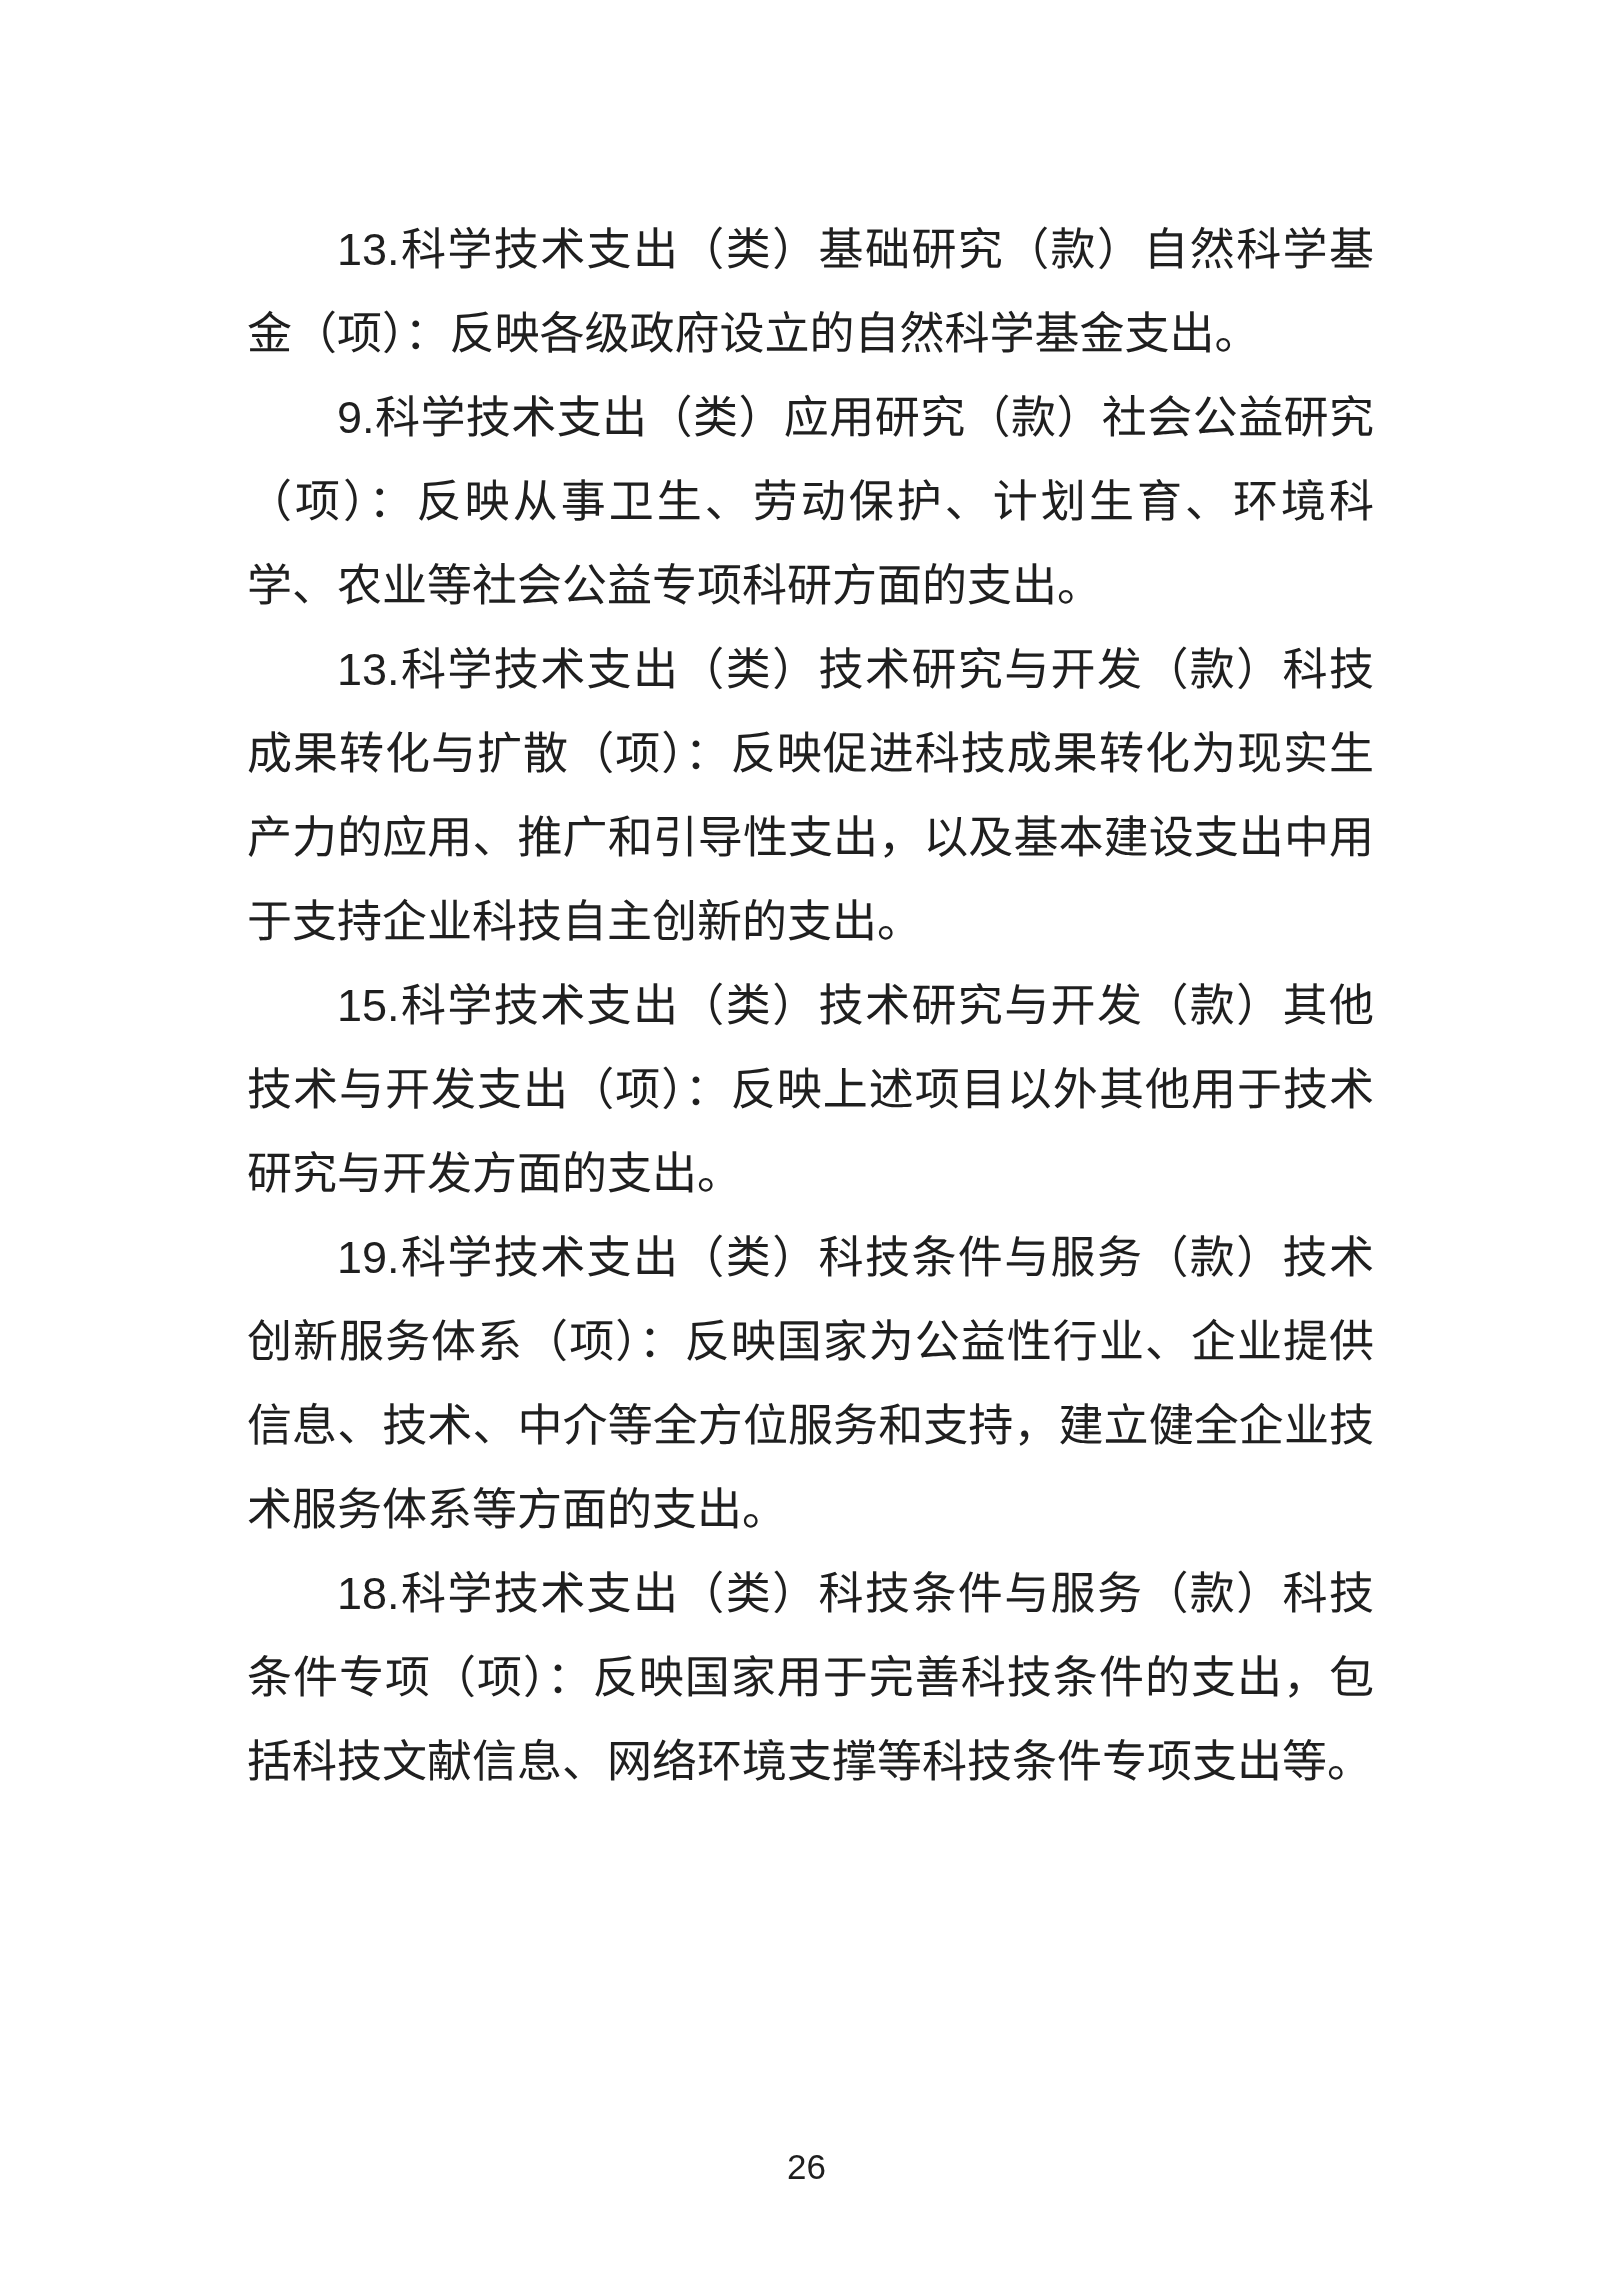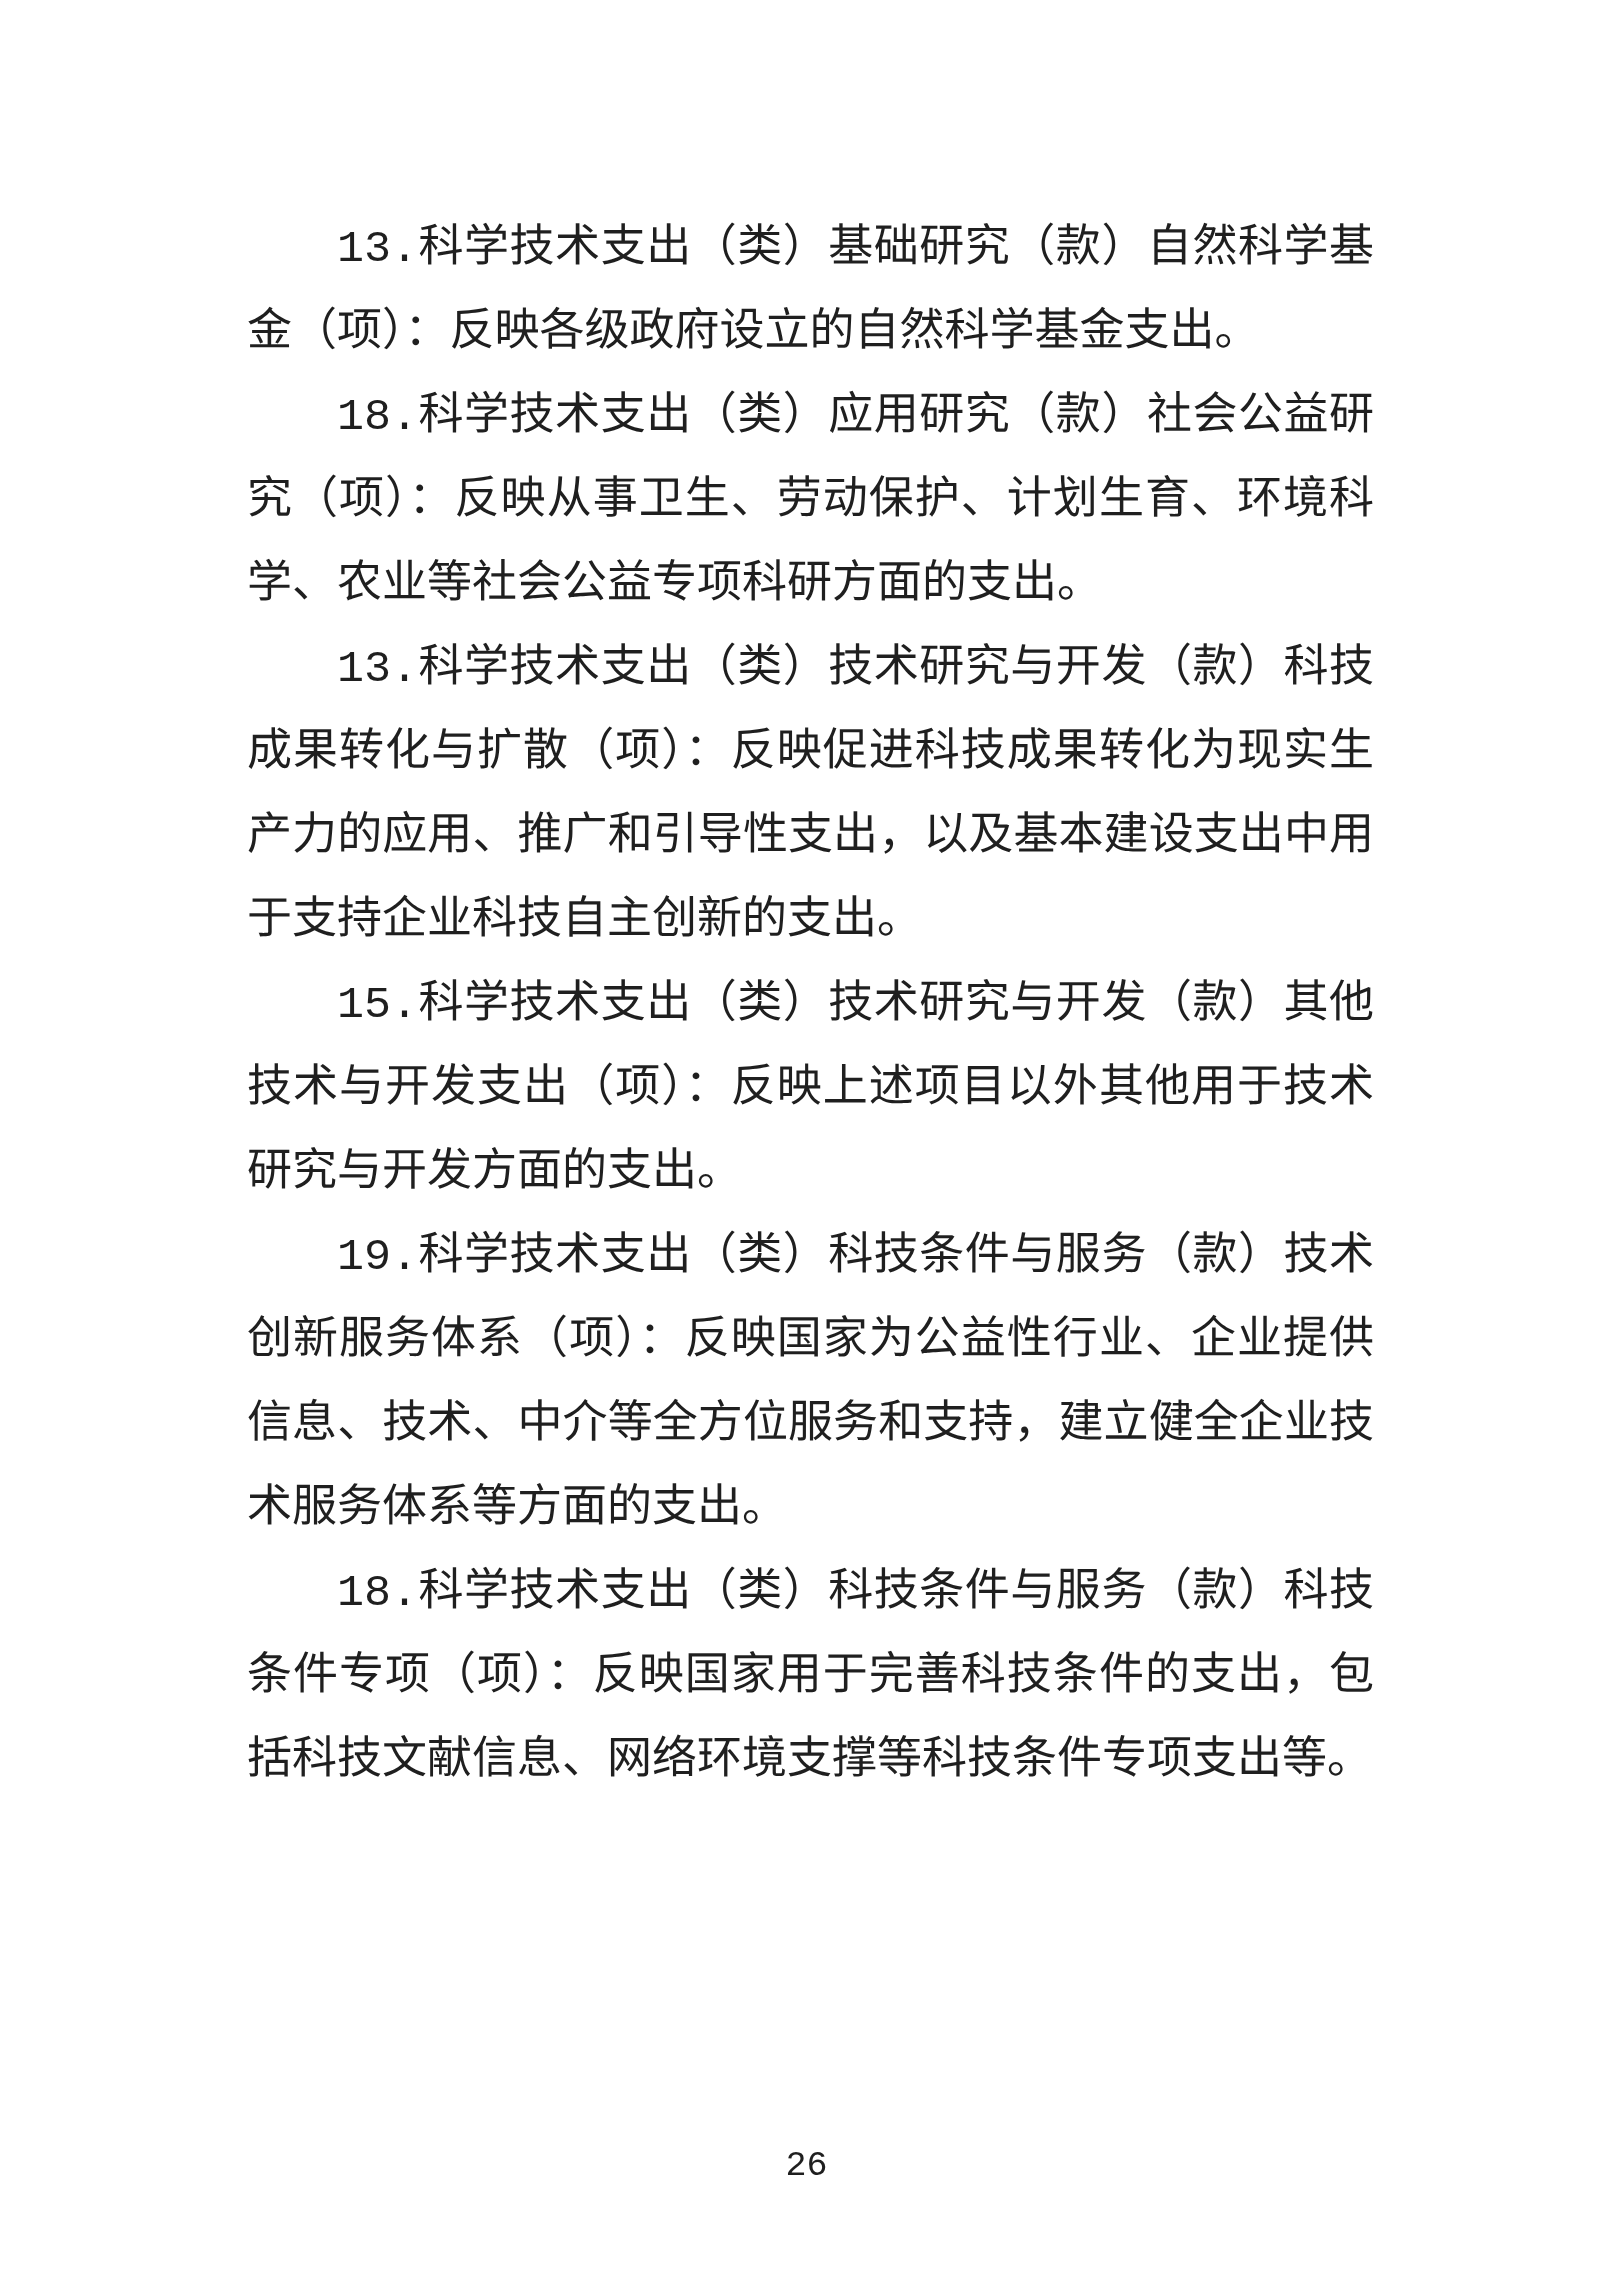--- a/index.html
+++ b/index.html
@@ -6,21 +6,21 @@
     margin: 0;
     padding: 0;
     background: #ffffff;
   }
   .page {
     position: relative;
     width: 1621px;
     height: 2293px;
     background: #ffffff;
     overflow: hidden;
-    font-family: Liberation Mono, monospace;
+    font-family: Liberation Sans, sans-serif;
     color: #1f1f1f;
   }
   .content {
     position: absolute;
     left: 247px;
     top: 208px;
     width: 1127px;
   }
   .content p {
     margin: 0;
@@ -42,21 +42,21 @@
     line-height: 43px;
     color: #1f1f1f;
   }
 </style>
 </head>
 <body>
 
 <div class="page">
   <div class="content">
     <p>13.科学技术支出（类）基础研究（款）自然科学基金（项）：反映各级政府设立的自然科学基金支出。</p>
-    <p>18.科学技术支出（类）应用研究（款）社会公益研究（项）：反映从事卫生、劳动保护、计划生育、环境科学、农业等社会公益专项科研方面的支出。</p>
+    <p>9.科学技术支出（类）应用研究（款）社会公益研究（项）：反映从事卫生、劳动保护、计划生育、环境科学、农业等社会公益专项科研方面的支出。</p>
     <p>13.科学技术支出（类）技术研究与开发（款）科技成果转化与扩散（项）：反映促进科技成果转化为现实生产力的应用、推广和引导性支出，以及基本建设支出中用于支持企业科技自主创新的支出。</p>
     <p>15.科学技术支出（类）技术研究与开发（款）其他技术与开发支出（项）：反映上述项目以外其他用于技术研究与开发方面的支出。</p>
     <p>19.科学技术支出（类）科技条件与服务（款）技术创新服务体系（项）：反映国家为公益性行业、企业提供信息、技术、中介等全方位服务和支持，建立健全企业技术服务体系等方面的支出。</p>
     <p>18.科学技术支出（类）科技条件与服务（款）科技条件专项（项）：反映国家用于完善科技条件的支出，包括科技文献信息、网络环境支撑等科技条件专项支出等。</p>
   </div>
   <div class="page-number">26</div>
 </div>
 
 
 </body></html>

